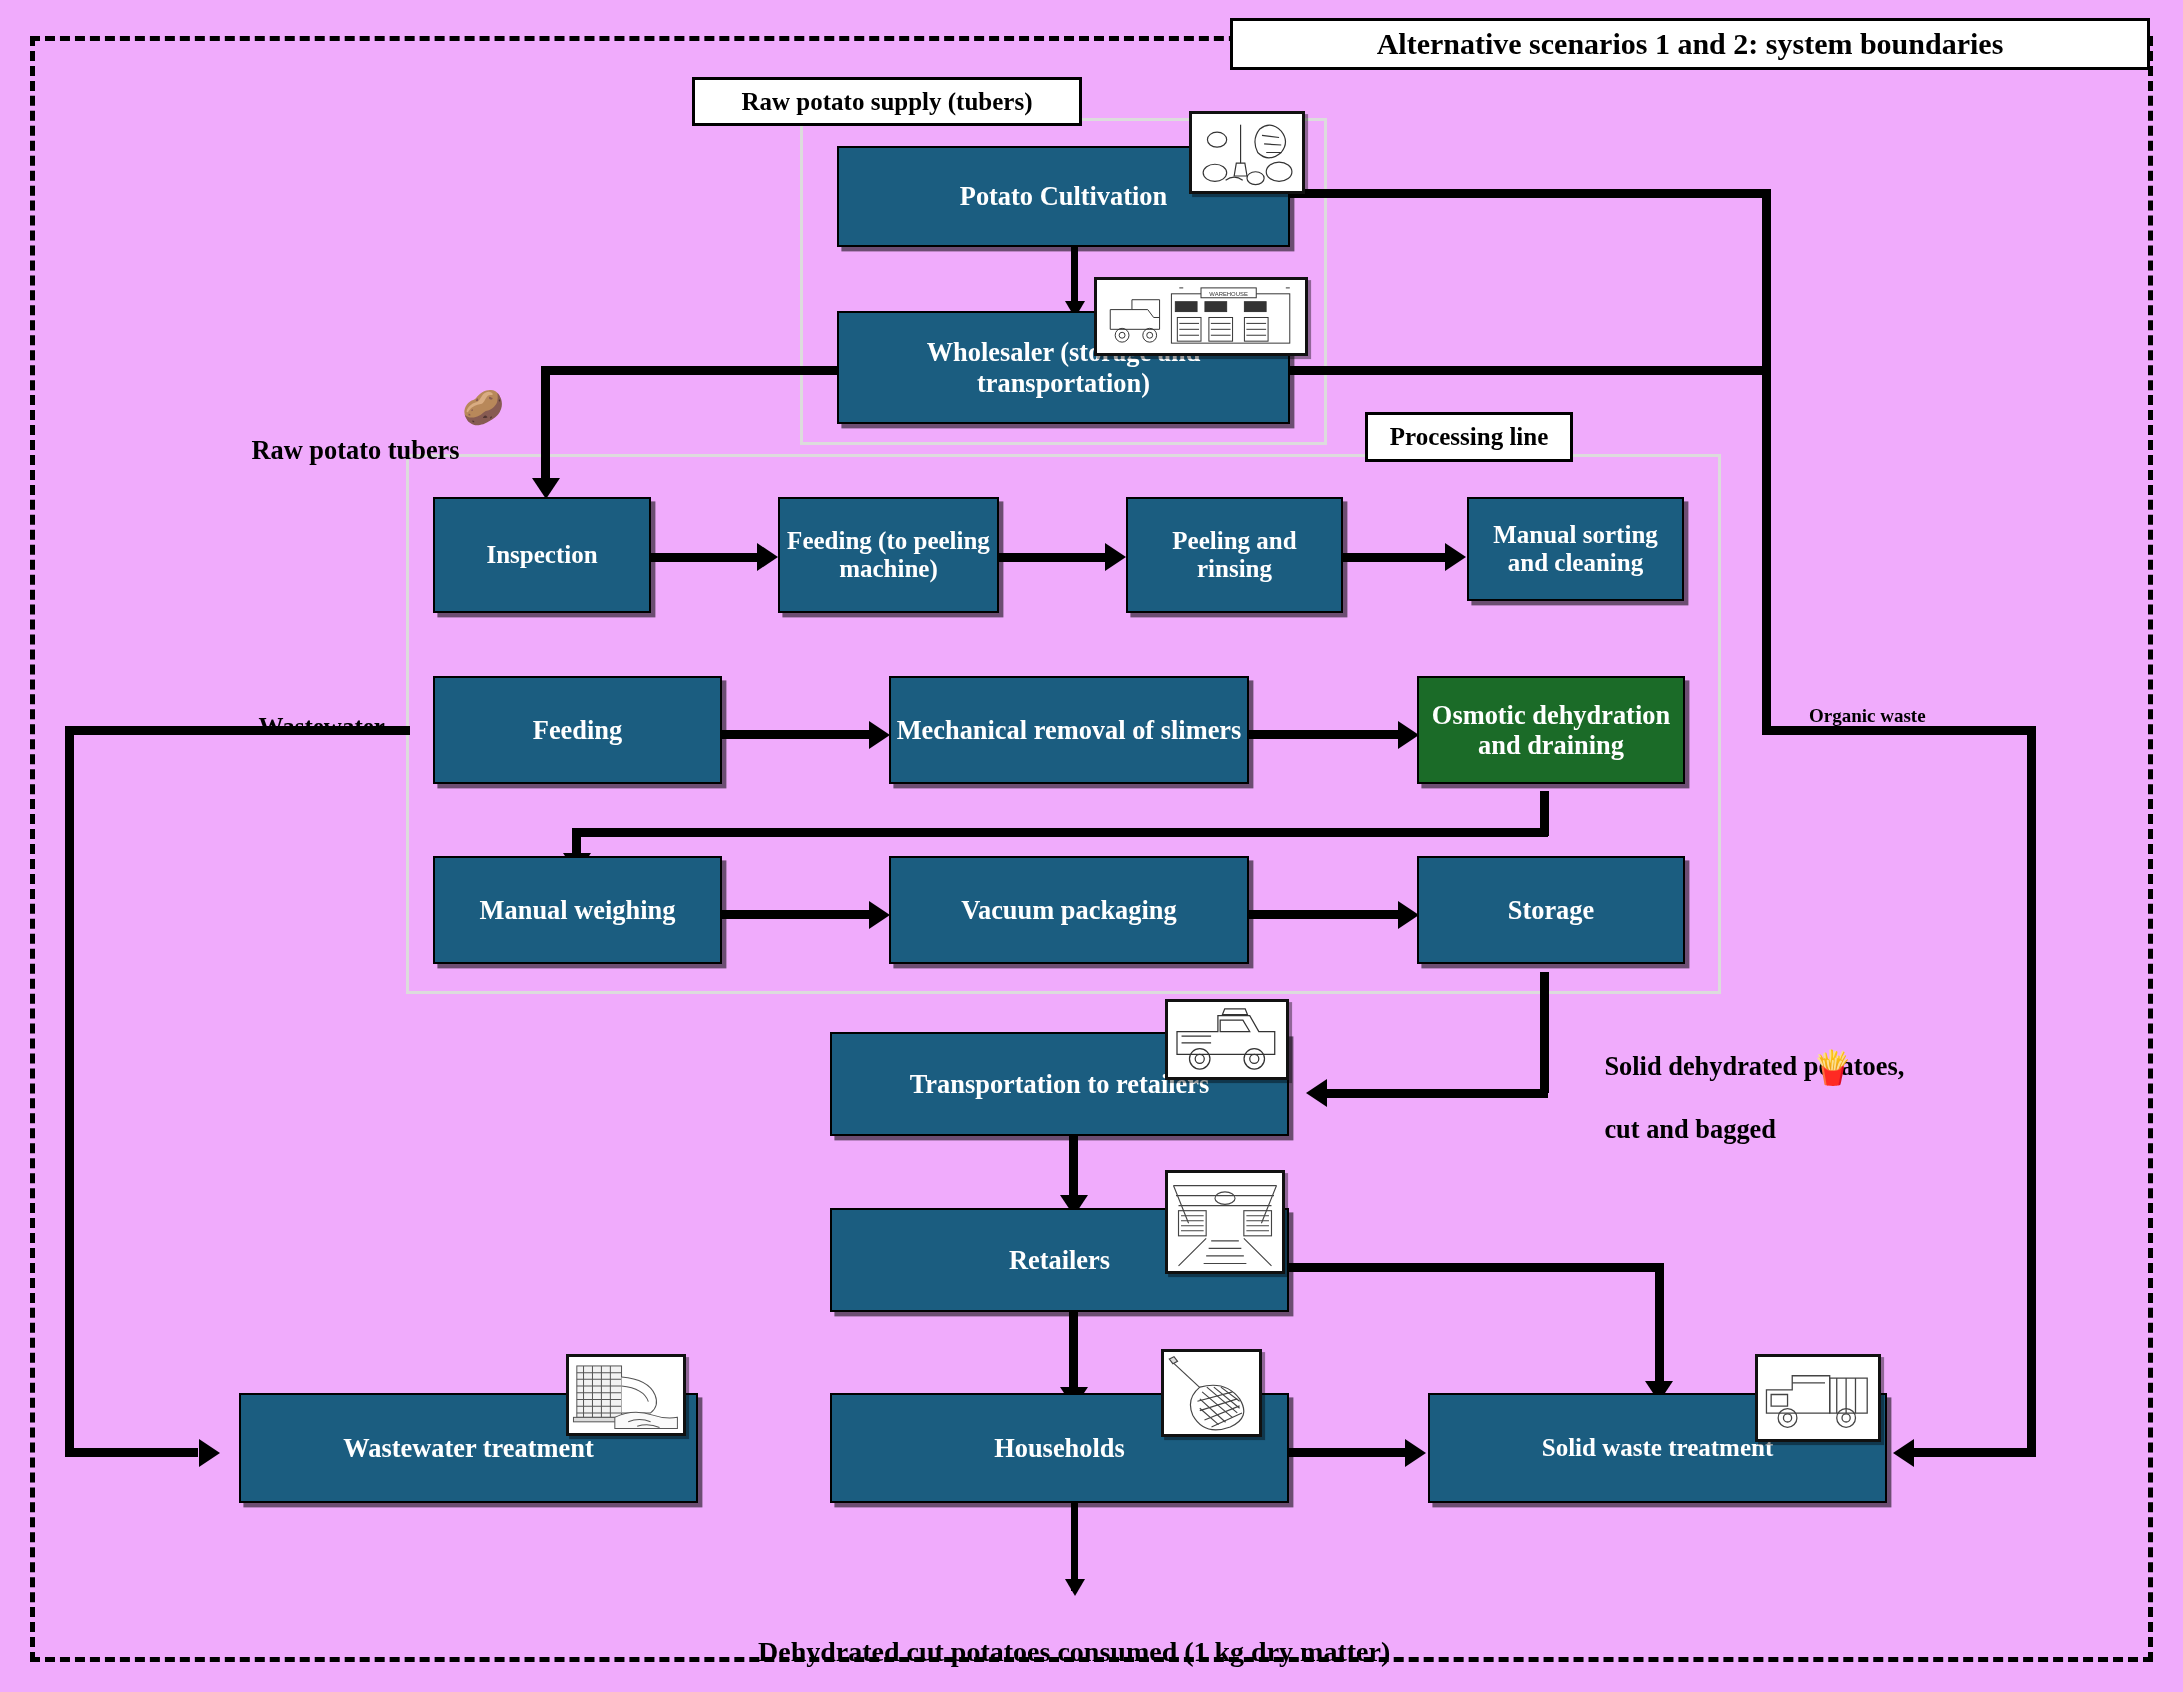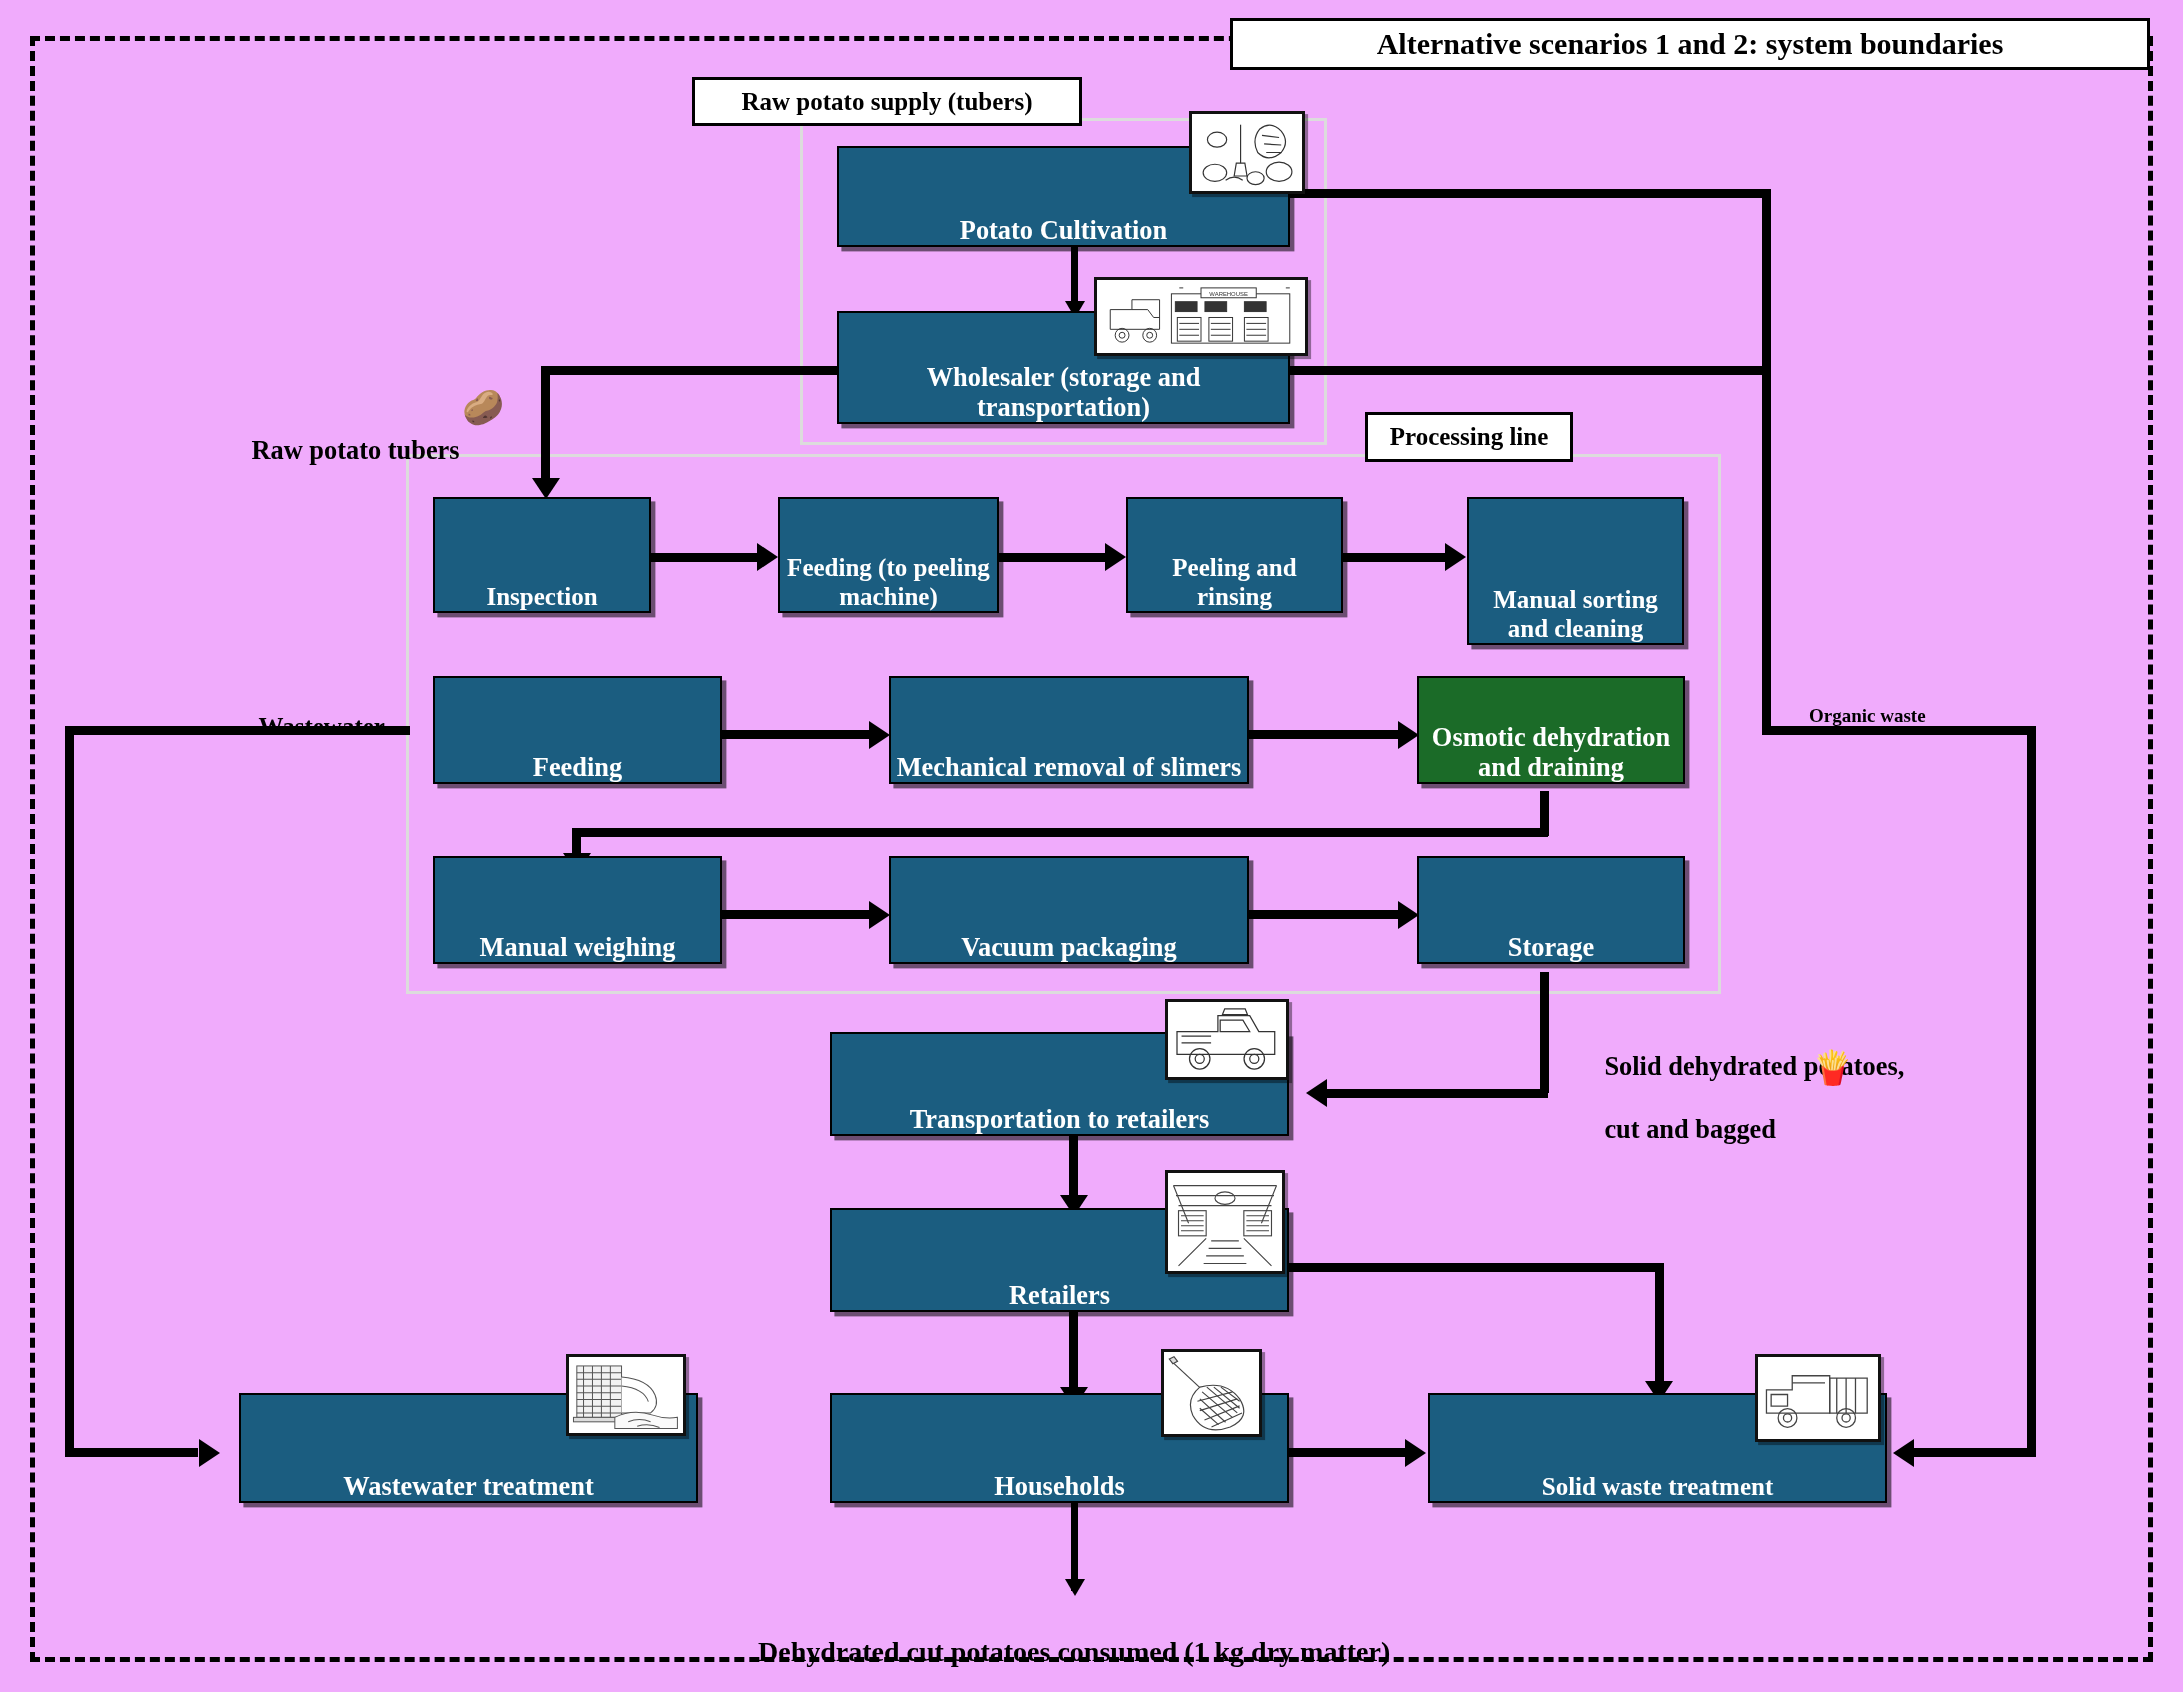--- a/index.html
+++ b/index.html
@@ -33,21 +33,21 @@
     text-align:center;
     z-index:30;
   }
 
   
   .node{
     position:absolute;
     box-sizing:border-box;
     border:2.5px solid #000;
     color:#fff;
-    display:flex;align-items:flex-end;justify-content:center;
+    display:flex;align-items:center;justify-content:center;
     text-align:center;
     font-weight:bold;
     line-height:1.14;
     box-shadow:4.4px 4.4px 0 rgba(0,0,0,0.55);
     z-index:20;
     padding:0 5px;
   }
   .node.blue{background:#1b5d80;}
   .node.green{background:#1b6b28;}
 
@@ -190,21 +190,21 @@
   </div>
 
   <div class="node blue" style="left:778px;top:497px;width:221px;height:116px;font-size:25px;">
     <span>Feeding (to peeling machine)</span>
   </div>
 
   <div class="node blue" style="left:1126px;top:497px;width:217px;height:116px;font-size:25px;">
     <span>Peeling and rinsing</span>
   </div>
 
-  <div class="node blue" style="left:1467px;top:497px;width:217px;height:148px;font-size:25px;">
+  <div class="node blue" style="left:1467px;top:497px;width:217px;height:104px;font-size:25px;">
     <span>Manual sorting and cleaning</span>
   </div>
 
   <div class="node blue" style="left:433px;top:676px;width:289px;height:108px;font-size:26.4px;">
     <span>Feeding</span>
   </div>
 
   <div class="node blue" style="left:889px;top:676px;width:360px;height:108px;font-size:26.4px;">
     <span>Mechanical removal of slimers</span>
   </div>

